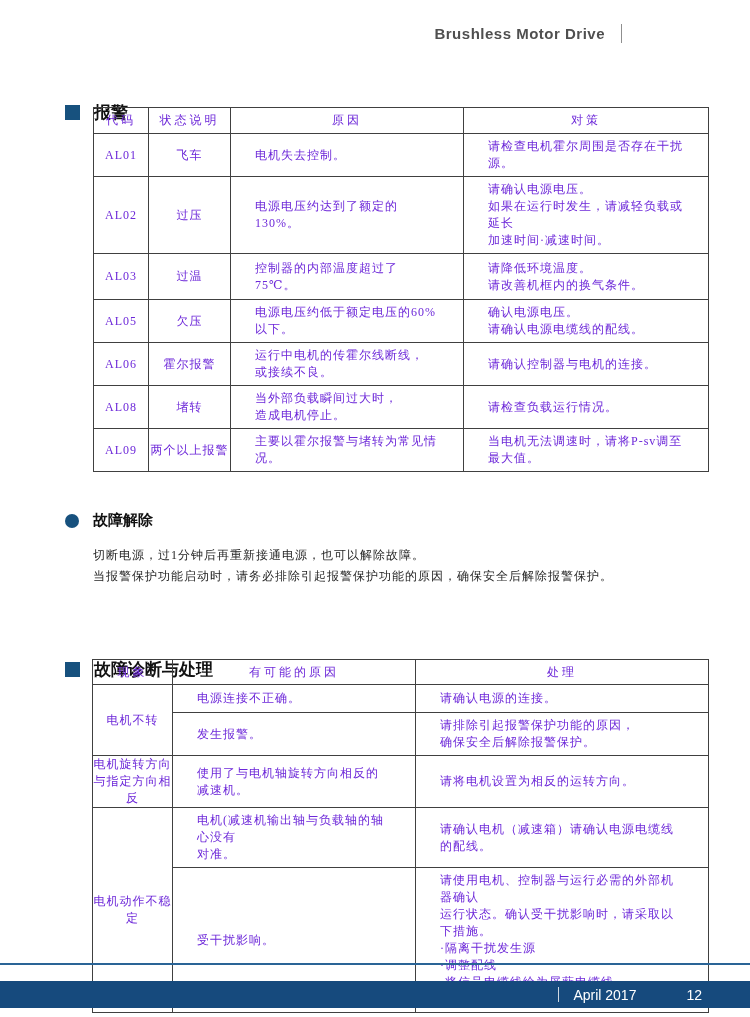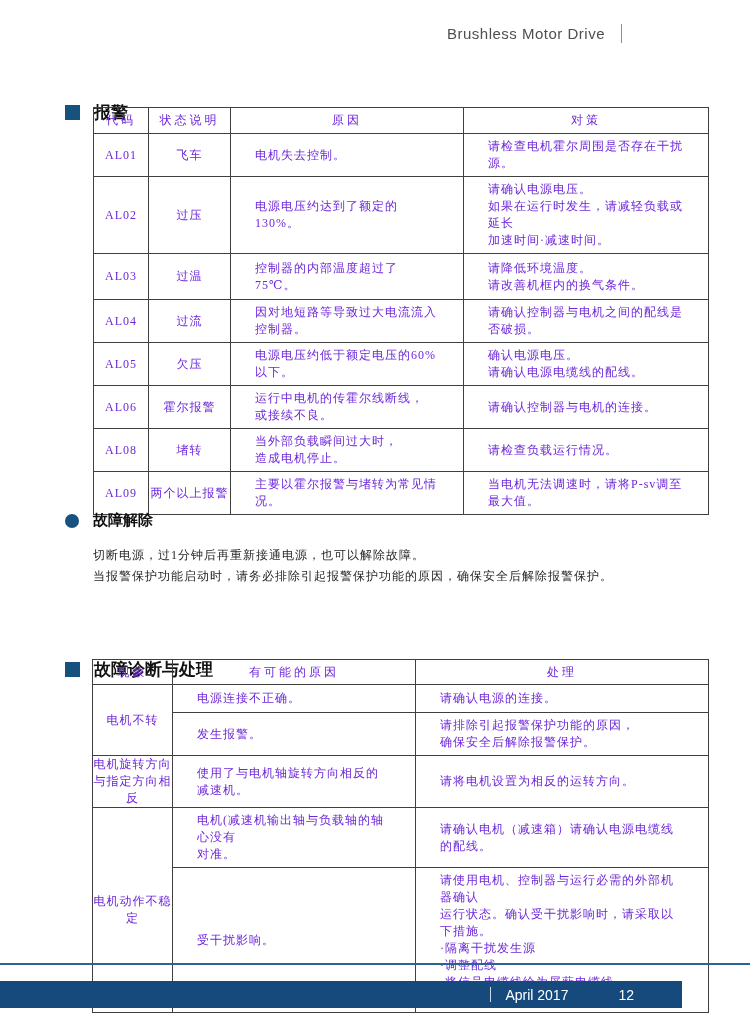--- a/index.html
+++ b/index.html
@@ -7,21 +7,21 @@
   .page {
     position:relative; width:750px; height:1017px; background:#ffffff;
     font-family:"Liberation Serif","DejaVu Serif",serif; color:#222; overflow:hidden;
     margin:0 auto;
   }
   
   .doc-header {
     position:absolute; top:22px; left:0; width:622px; height:22px;
     display:flex; justify-content:flex-end; align-items:center; gap:16px;
     font-family:"Liberation Sans","DejaVu Sans",sans-serif;
-    font-size:15px; color:#4f4f4f; letter-spacing:0.5px;
+    font-size:15px; color:#4f4f4f; letter-spacing:0.5px;font-weight:bold;
   }
   .doc-header .vbar { width:1px; height:19px; background:#8f8f8f; }
   
   .section-head { position:absolute; display:flex; align-items:center; gap:14px;
     font-family:"Liberation Sans","DejaVu Sans",sans-serif; font-weight:bold; color:#111; }
   .bullet-square { width:15px; height:15px; background:#17517E; flex:0 0 auto; }
   .bullet-circle { width:14px; height:14px; border-radius:50%; background:#17517E; flex:0 0 auto; }
   .head-lg { font-size:17px;margin-top:39px; }
   .head-md { font-size:15px; }
   
@@ -32,21 +32,21 @@
   td.c { text-align:center; }
   td.t { text-align:left; padding:4px 24px; white-space:pre-line; }
   .tbl-alarm { position:absolute; left:93px; top:107px; width:615px; }
   .tbl-diag  { position:absolute; left:92px; top:659px; width:616px; }
   td.ph { text-align:center; white-space:pre-line; }
   
   .para { position:absolute; left:93px; top:545px; width:620px;
     font-size:12px; line-height:21px; letter-spacing:1px; white-space:pre-line; color:#262626; }
   
   .footer-rule { position:absolute; left:0; top:963px; width:750px; height:2px; background:#2A6496; }
-  .footer-bar { position:absolute; left:0; top:981px; width:682px; height:27px; background:#164A7D;
+  .footer-bar { position:absolute; left:0; top:981px; width:750px; height:27px; background:#164A7D;
     display:flex; align-items:center; justify-content:flex-end; padding-right:48px; gap:14px;
     font-family:"Liberation Sans","DejaVu Sans",sans-serif; color:#ffffff; font-size:14px; }
   .footer-bar .vbar { width:1px; height:15px; background:#cfd8e2; }
   .footer-bar .page-no { margin-left:36px; }
 </style>
 </head>
 <body>
 
 <div class="page">
 
@@ -87,26 +87,20 @@
       <td class="t">请确认电源电压。
 如果在运行时发生，请减轻负载或延长
 加速时间·减速时间。</td>
     </tr>
     <tr style="height:46px">
       <td class="c">AL03</td>
       <td class="c">过温</td>
       <td class="t">控制器的内部温度超过了75℃。</td>
       <td class="t">请降低环境温度。
 请改善机框内的换气条件。</td>
-    </tr>
-    <tr style="height:35px">
-      <td class="c">AL04</td>
-      <td class="c">过流</td>
-      <td class="t">因对地短路等导致过大电流流入控制器。</td>
-      <td class="t">请确认控制器与电机之间的配线是否破损。</td>
     </tr>
     <tr style="height:41px">
       <td class="c">AL05</td>
       <td class="c">欠压</td>
       <td class="t">电源电压约低于额定电压的60%以下。</td>
       <td class="t">确认电源电压。
 请确认电源电缆线的配线。</td>
     </tr>
     <tr style="height:40px">
       <td class="c">AL06</td>

